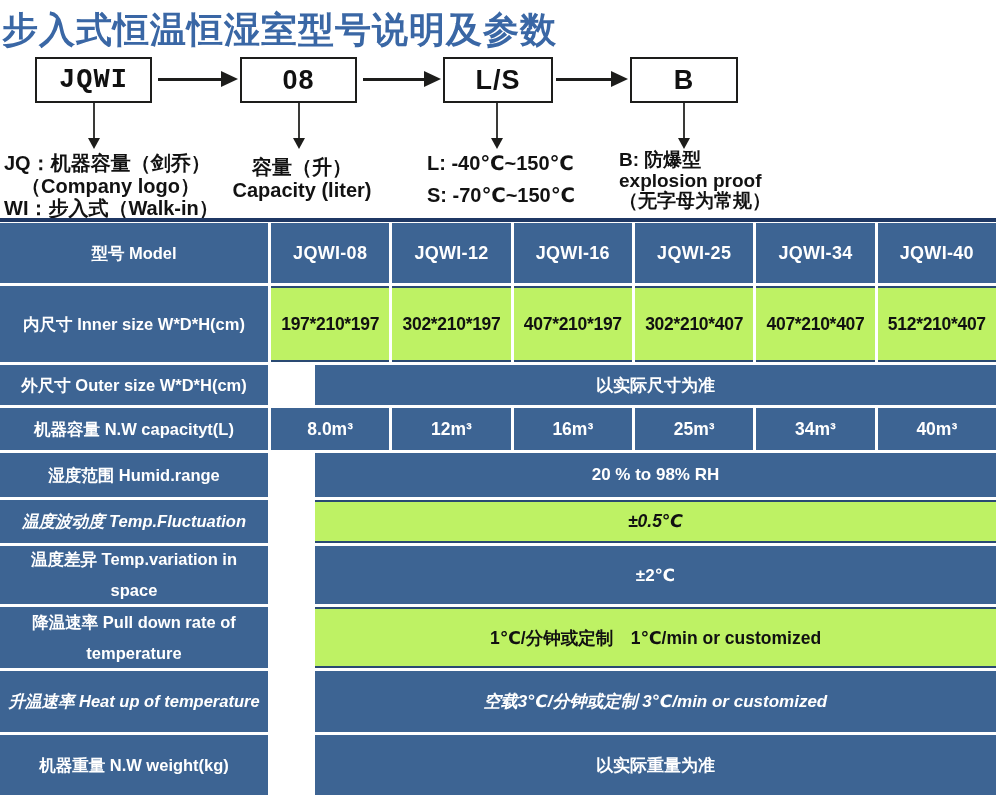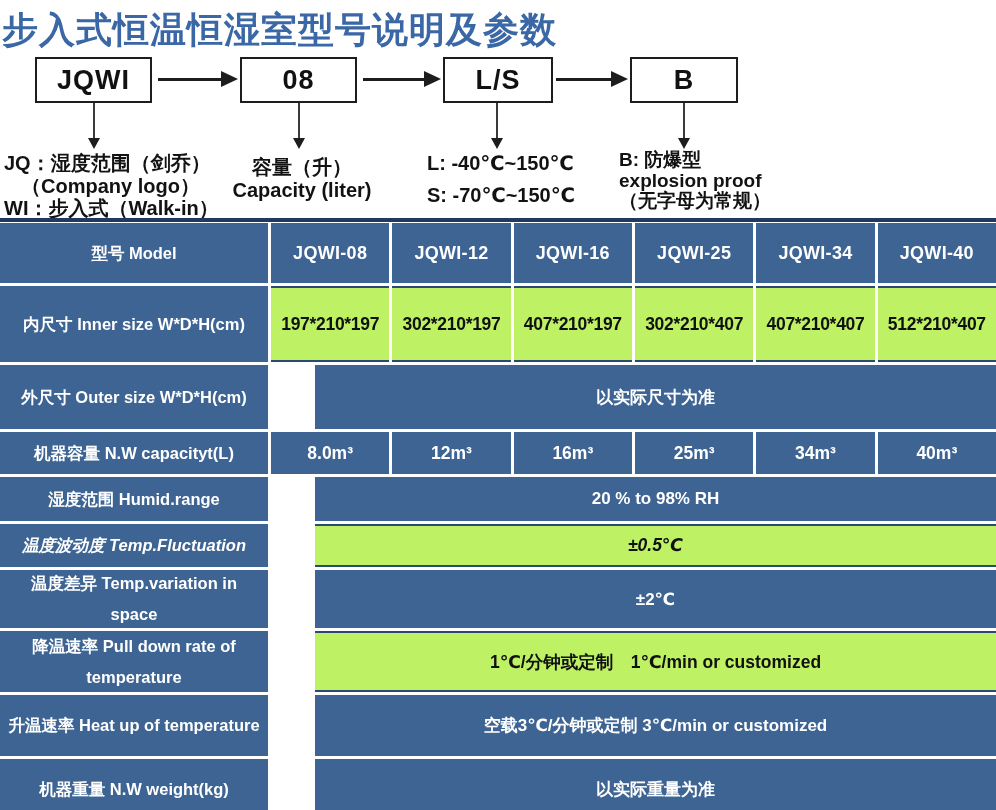--- a/index.html
+++ b/index.html
@@ -13,21 +13,21 @@
     position:absolute;left:2px;top:6px;
     font-size:36px;font-weight:800;color:#3a67a5;letter-spacing:1px;
   }
   
   .diagram{position:absolute;left:0;top:0;width:996px;height:220px;}
   .fbox{
     position:absolute;top:57px;height:42px;background:#fff;
     border:2.5px solid #1d1d1b;display:flex;align-items:center;justify-content:center;
     font-size:27px;font-weight:700;color:#111;letter-spacing:1px;
   }
-  .fbox.b1{left:35px;width:113px;}
+  .fbox.b1{left:35px;width:113px;font-family:Liberation Mono, monospace;}
   .fbox.b2{left:240px;width:113px;}
   .fbox.b3{left:443px;width:106px;}
   .fbox.b4{left:630px;width:104px;}
   .harrow{position:absolute;top:78px;height:2.5px;background:#1d1d1b;}
   .harrow:after{
     content:"";position:absolute;right:-16px;top:-7.5px;width:0;height:0;
     border-left:17px solid #1d1d1b;border-top:8.5px solid transparent;border-bottom:8.5px solid transparent;
   }
   .ha1{left:158px;width:64px;}
   .ha2{left:363px;width:62px;}
@@ -58,28 +58,28 @@
   .cell.model{flex:1;font-size:18px;letter-spacing:.3px;}
   .cell.val{flex:1;}
   .cell.whiteval{
     background:#bef264;color:#111;font-size:17.5px;letter-spacing:-0.3px;
     border-top:2.5px solid #2a4a73;border-bottom:2.5px solid #2a4a73;box-sizing:border-box;
   }
   .cell.spanval{flex:1;font-size:17px;margin-left:44px;}
   .cell.spanval.whiteval{font-size:17.5px;letter-spacing:0;}
   .r-header .cell{height:60px;}
   .r-inner  .cell{height:76px;}
-  .r-outer  .cell{height:64px;}
+  .r-outer  .cell{height:40px;}
   .r-cap    .cell{height:42px;}
   .r-temp   .cell{height:45px;}
   .r-humid  .cell{height:44px;}
   .r-fluct  .cell{height:43px;font-style:italic;}
   .r-vari   .cell{height:58px;}
   .r-pull   .cell{height:61px;}
-  .r-heat   .cell{height:61px;}
+  .r-heat   .cell{height:61px;font-style:italic;}
   .r-weight .cell{height:60px;}
   .cell.capval{font-size:17.5px;}
 </style>
 </head>
 <body>
 
 <div class="page-title">步入式恒温恒湿室型号说明及参数</div>
 
 <div class="diagram">
   <div class="fbox b1">JQWI</div>
@@ -90,21 +90,21 @@
   <div class="harrow ha1"></div>
   <div class="harrow ha2"></div>
   <div class="harrow ha3"></div>
 
   <div class="vline vl1"></div>
   <div class="vline vl2"></div>
   <div class="vline vl3"></div>
   <div class="vline vl4"></div>
 
   <div class="note note1">
-    <div class="ln">JQ：湿度范围（剑乔）</div>
+    <div class="ln">JQ：机器容量（剑乔）</div>
     <div class="ln indent">（Company logo）</div>
     <div class="ln">WI：步入式（Walk-in）</div>
   </div>
   <div class="note note2">
     <div class="ln">容量（升）</div>
     <div class="ln">Capacity (liter)</div>
   </div>
   <div class="note note3">
     <div class="ln">L: -40℃~150℃</div>
     <div class="ln">S: -70℃~150℃</div>

